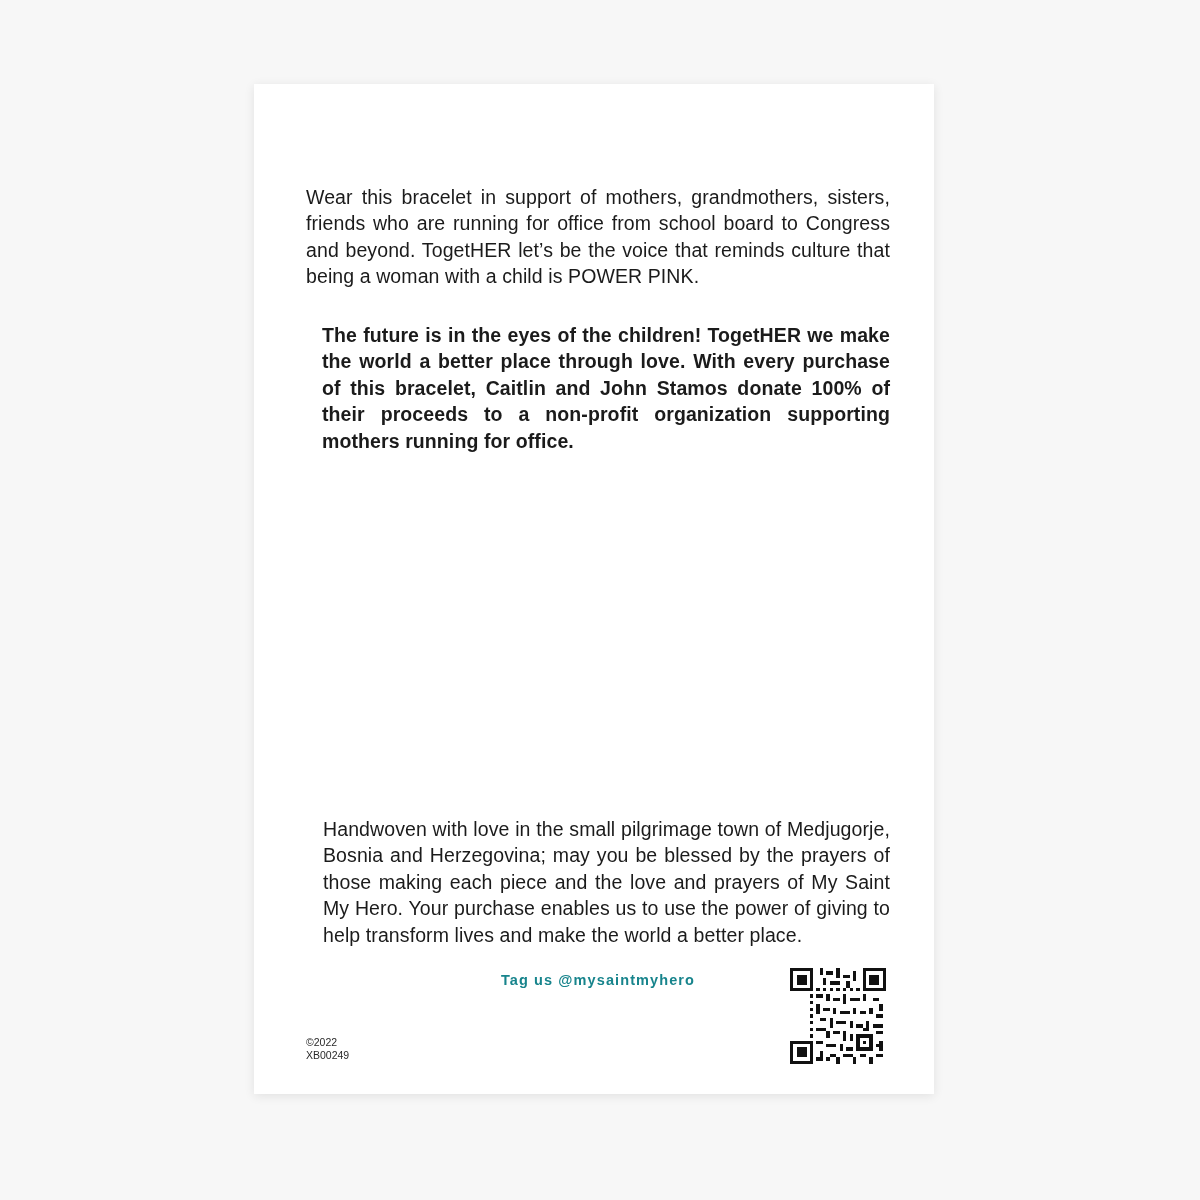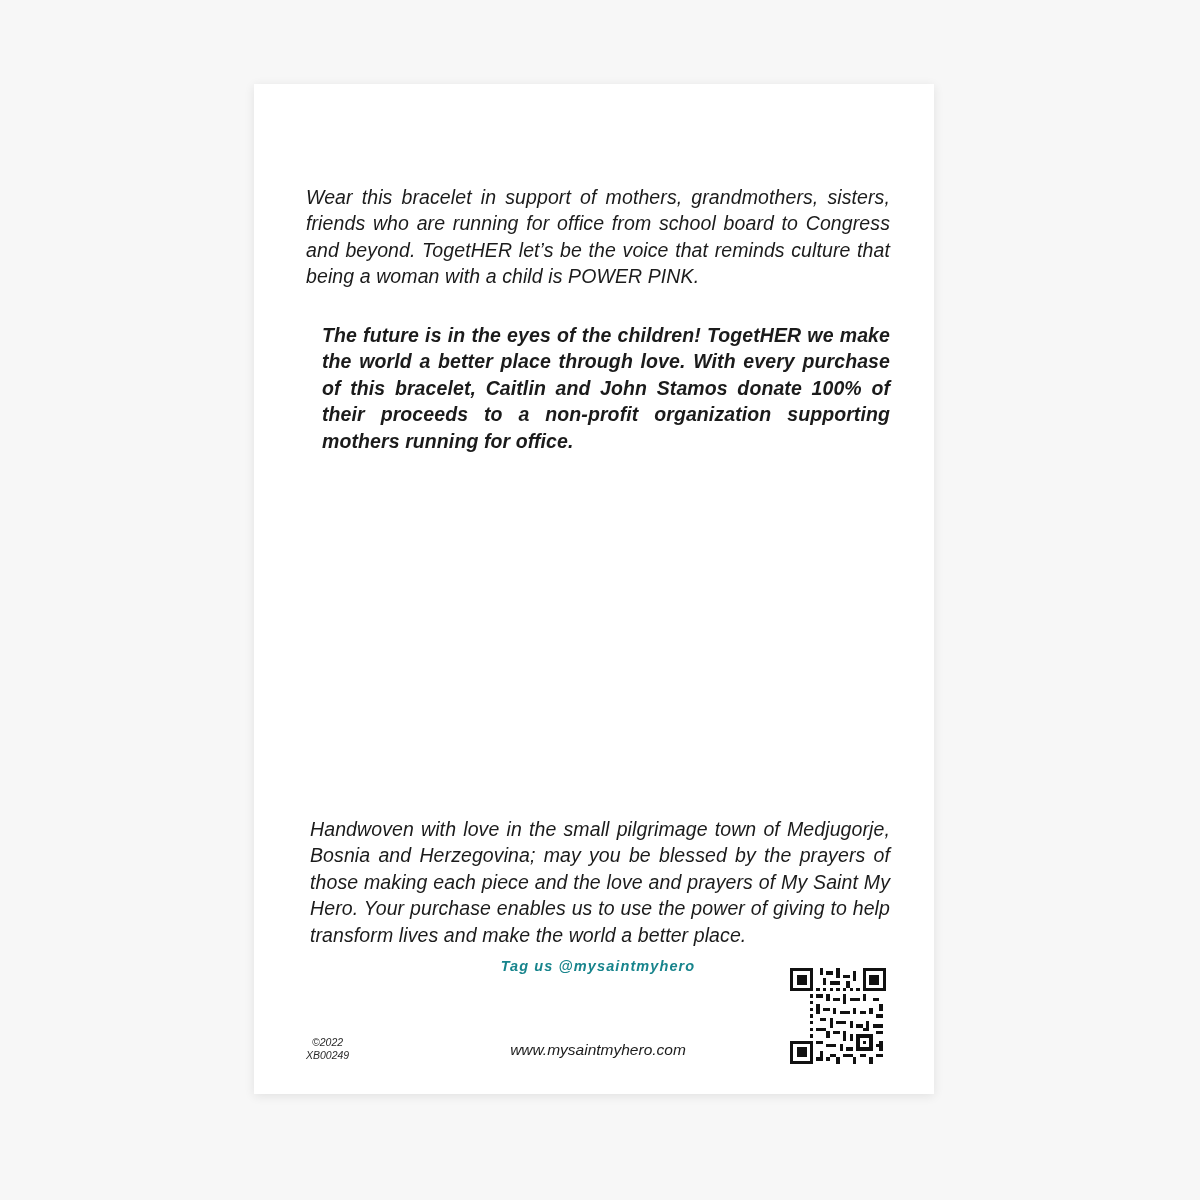--- a/index.html
+++ b/index.html
@@ -21,21 +21,20 @@
   }
 
   .card {
     position: absolute;
     left: 254px;
     top: 84px;
     width: 680px;
     height: 1010px;
     background: #ffffff;
     box-shadow: 0 2px 10px rgba(0,0,0,0.09);
-    font-style: italic;
   }
 
   .card-inner {
     position: absolute;
     left: 52px;
     right: 44px;
     top: 0;
     bottom: 0;
   }
 
@@ -43,21 +42,21 @@
     position: absolute;
     text-align: justify;
     color: #1b1b1b;
     font-size: 19.5px;
     line-height: 26.6px;
     letter-spacing: 0.1px;
   }
 
   .para.p1 { top: 80px; left: 0; right: 0; }
   .para.p2 { top: 218px; left: 16px; right: 0; font-weight: bold; }
-  .para.p3 { top: 712px; left: 4px; right: 0; }
+  .para.p3 { top: 712px; left: 17px; right: 0; }
 
   .brand-block {
     position: absolute;
     top: 870px;
     left: 0;
     right: 0;
     text-align: center;
   }
 
   .brand-title {
@@ -71,21 +70,21 @@
     position: relative;
   }
 
   .brand-title .tm {
     font-size: 11px;
     letter-spacing: 0;
     vertical-align: super;
   }
 
   .tagline {
-    margin-top: 4px;
+    margin-top: 18px;
     color: #17848c;
     font-size: 14.5px;
     font-weight: bold;
     letter-spacing: 1.1px;
   }
 
   .website {
     position: absolute;
     top: 957px;
     left: 0;
@@ -95,21 +94,20 @@
     font-size: 15.5px;
   }
 
   .copyright {
     position: absolute;
     left: 0;
     top: 952px;
     font-size: 10.5px;
     line-height: 13px;
     color: #2a2a2a;
-    text-align: center;
   }
 
   .qr {
     position: absolute;
     right: 4px;
     top: 884px;
     width: 96px;
     height: 96px;
   }
   .qr svg { display: block; }
@@ -124,21 +122,20 @@
       <p class="para p1">Wear this bracelet in support of mothers, grandmothers, sisters, friends who are running for office from school board to Congress and beyond. TogetHER let’s be the voice that reminds culture that being a woman with a child is POWER PINK.</p>
 
       <p class="para p2">The future is in the eyes of the children! TogetHER we make the world a better place through love. With every purchase of this bracelet, Caitlin and John Stamos donate 100% of their proceeds to a non-profit organization supporting mothers running for office.</p>
 
       <p class="para p3">Handwoven with love in the small pilgrimage town of Medjugorje, Bosnia and Herzegovina; may you be blessed by the prayers of those making each piece and the love and prayers of My Saint My Hero. Your purchase enables us to use the power of giving to help transform lives and make the world a better place.</p>
 
       <div class="brand-block">
         <div class="tagline">Tag us @mysaintmyhero</div>
       </div>
 
-      <div class="website">www.mysaintmyhero.com</div>
 
       <div class="copyright">
         <div>©2022</div>
         <div>XB00249</div>
       </div>
 
       <div class="qr">
         <svg width="96" height="96" viewBox="0 0 29 29" shape-rendering="crispEdges">
           <rect width="29" height="29" fill="#ffffff"></rect>
           <g fill="#111111">

